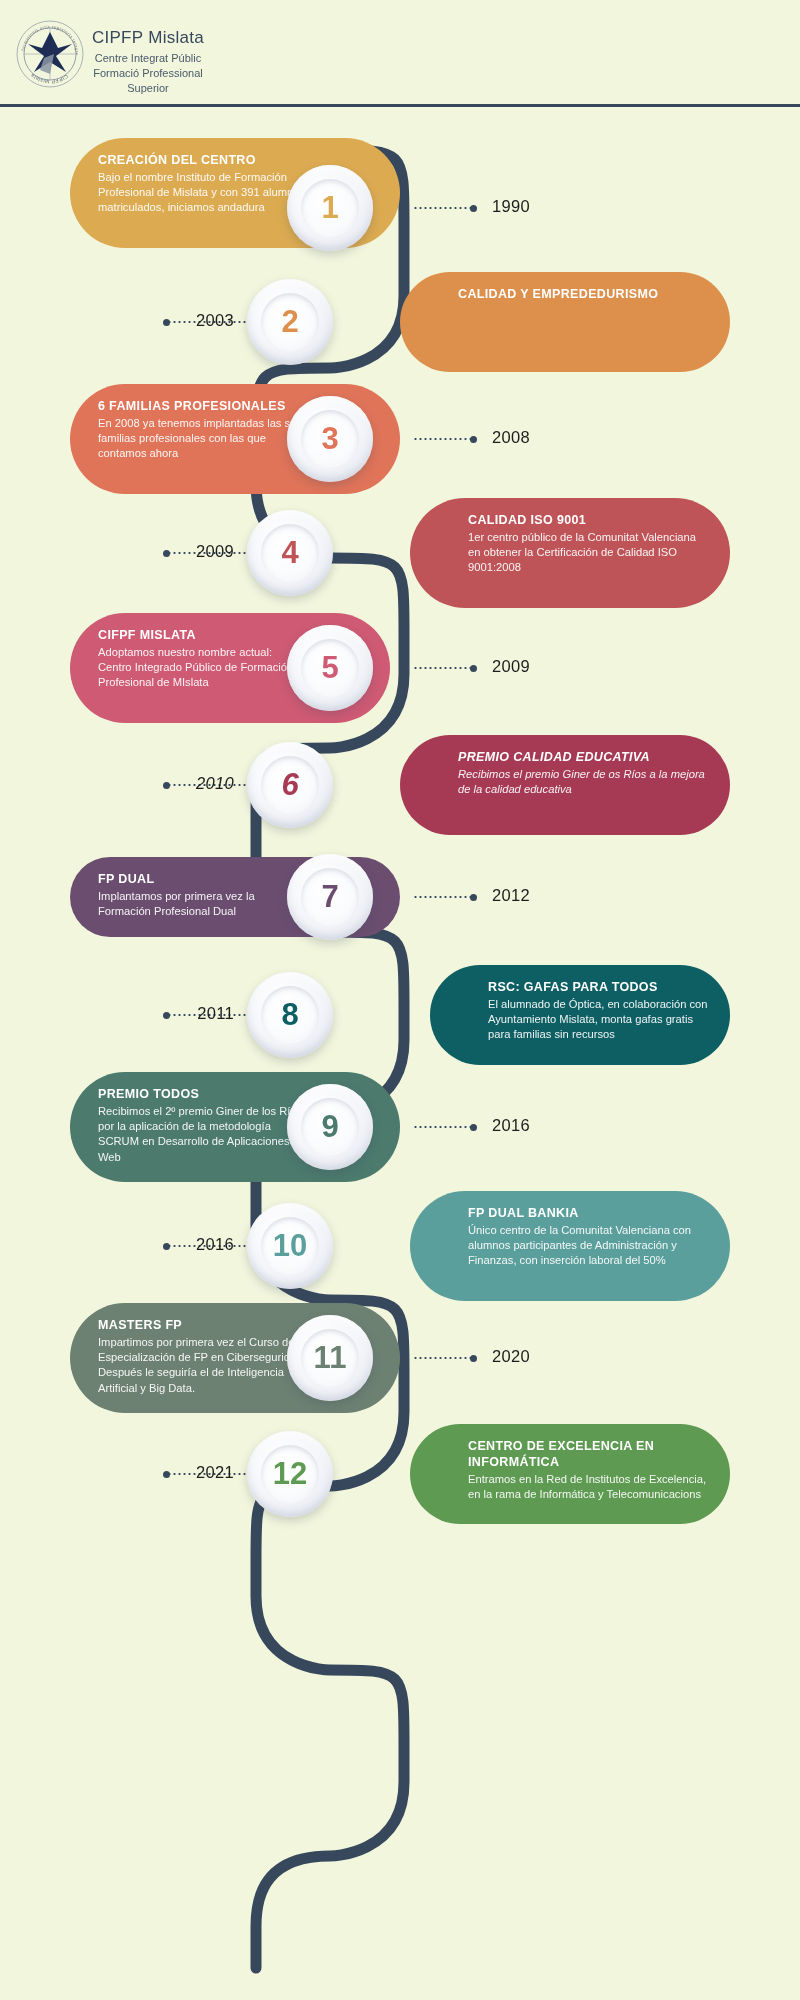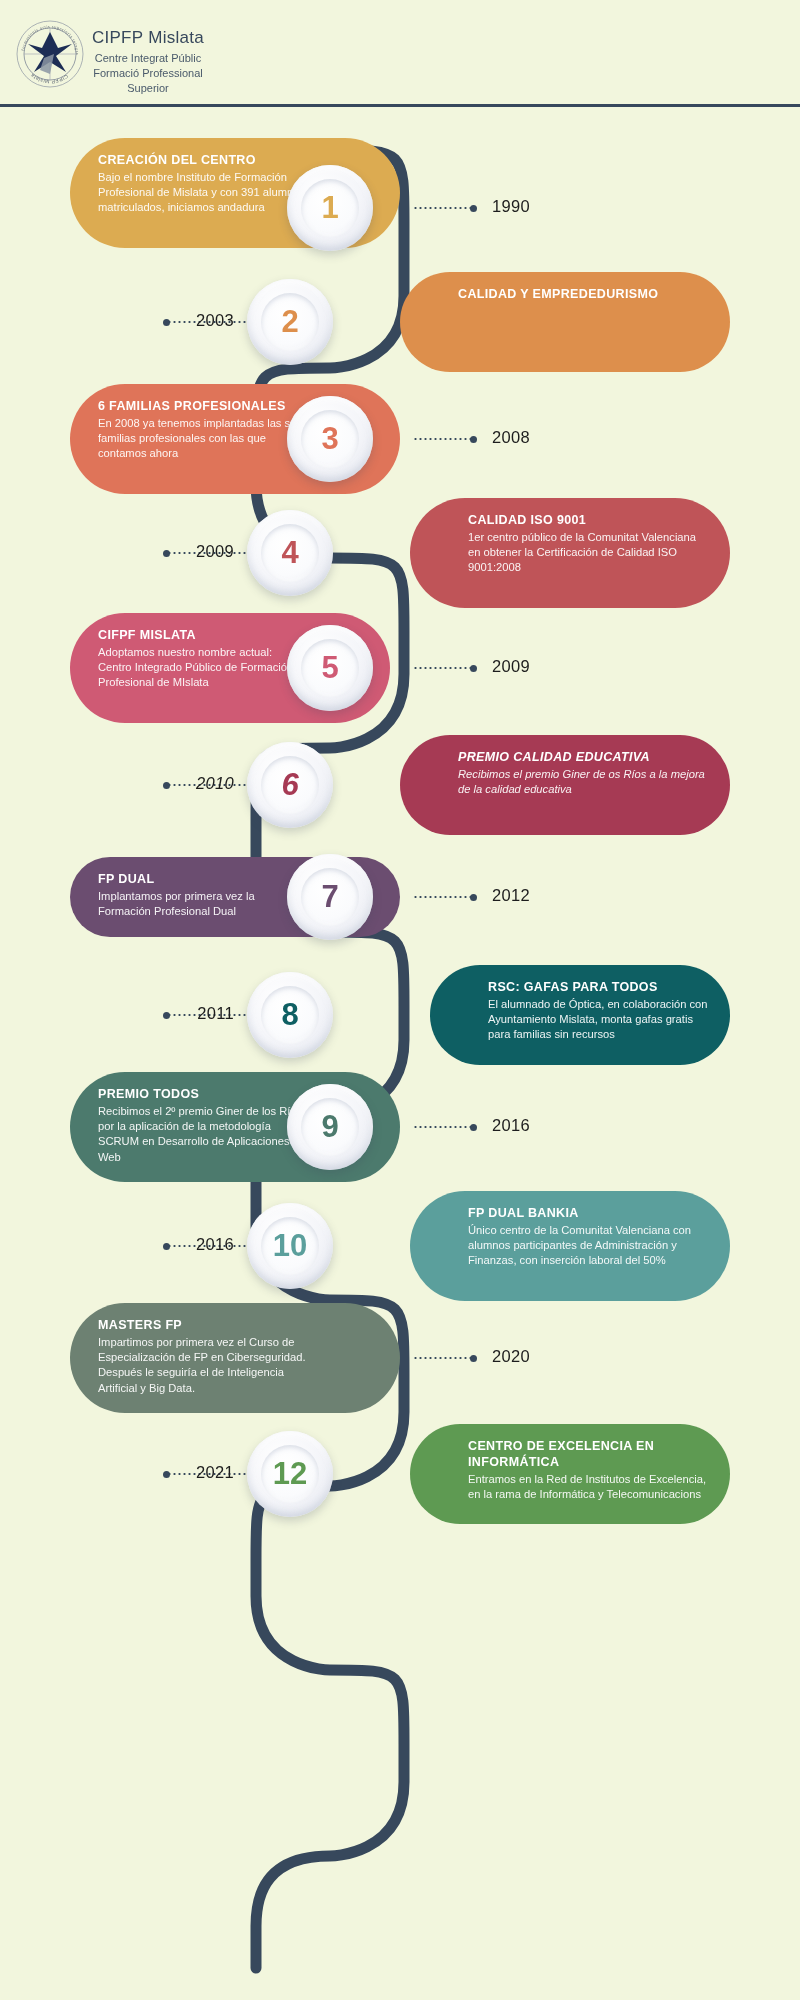--- a/index.html
+++ b/index.html
@@ -294,20 +294,23 @@
       </div>
       <div class="conn" style="top: 69px; left: 167px; width: 80px;"></div>
       <div class="conn-dot" style="top: 66.5px; left: 163px;"></div>
       <div class="year" style="top: 59px; right: 566px;">2016</div>
     </div>
     <div class="row" style="top: 1288px; height: 140px;">
       <div class="card left" style="background: rgb(109, 129, 114); width: 330px; min-height: 110px; top: 15px; border-radius: 55px; padding-left: 28px; padding-right: 90px;">
         <div class="card-title">MASTERS FP</div>
         <div class="card-body">Impartimos por primera vez el Curso de Especialización de FP en Ciberseguridad. Después le seguiría el de Inteligencia Artificial y Big Data.</div>
       </div>
+      <div class="badge" style="left: 287px; top: 27px;">
+        <div class="badge-inner" style="color: rgb(109, 129, 114);">11</div>
+      </div>
       <div class="conn" style="top: 69px; left: 413px; width: 58px;"></div>
       <div class="conn-dot" style="top: 66.5px; left: 470px;"></div>
       <div class="year" style="top: 59px; left: 492px;">2020</div>
     </div>
     <div class="row" style="top: 1404px; height: 140px;">
       <div class="card right" style="background: rgb(94, 154, 82); width: 320px; min-height: 100px; top: 20px; border-radius: 50px; padding-left: 58px; padding-right: 22px;">
         <div class="card-title">CENTRO DE EXCELENCIA EN INFORMÁTICA</div>
         <div class="card-body">Entramos en la Red de Institutos de Excelencia, en la rama de Informática y Telecomunicacions</div>
       </div>
       <div class="badge" style="left: 247px; top: 27px;">

